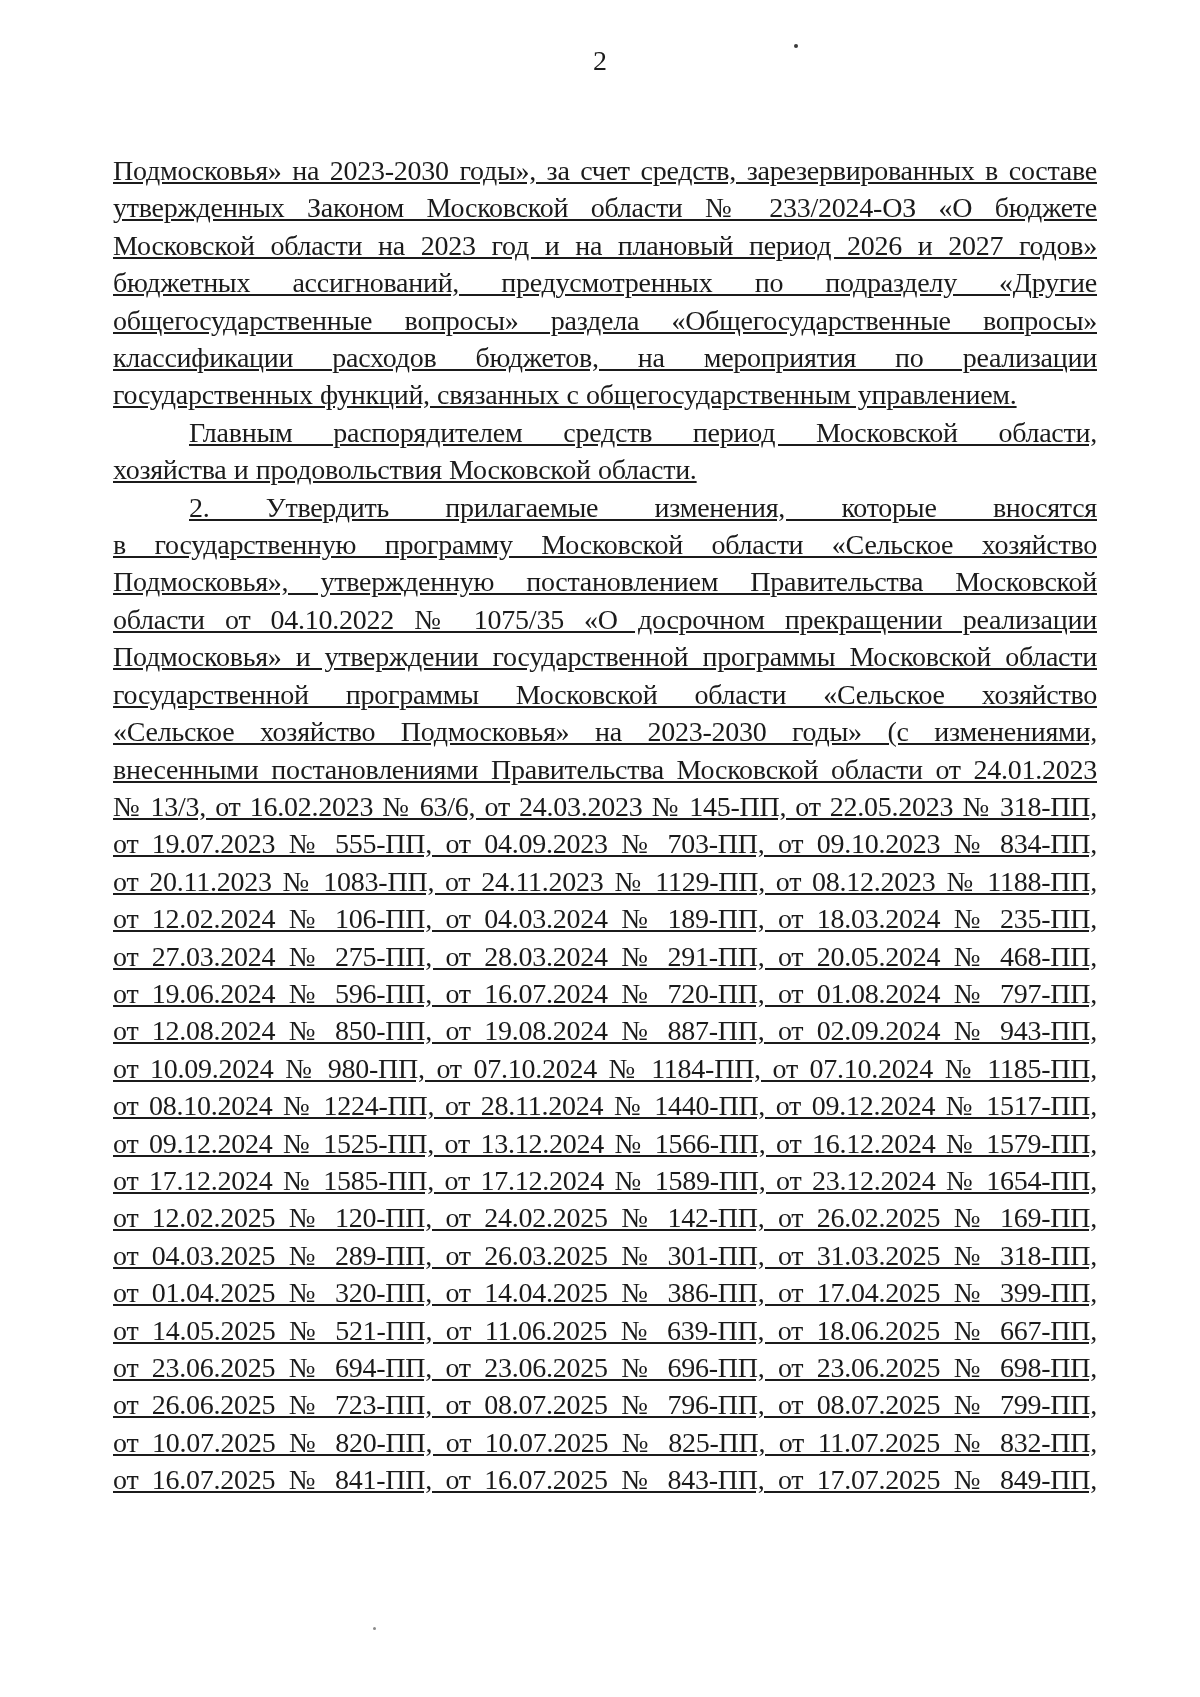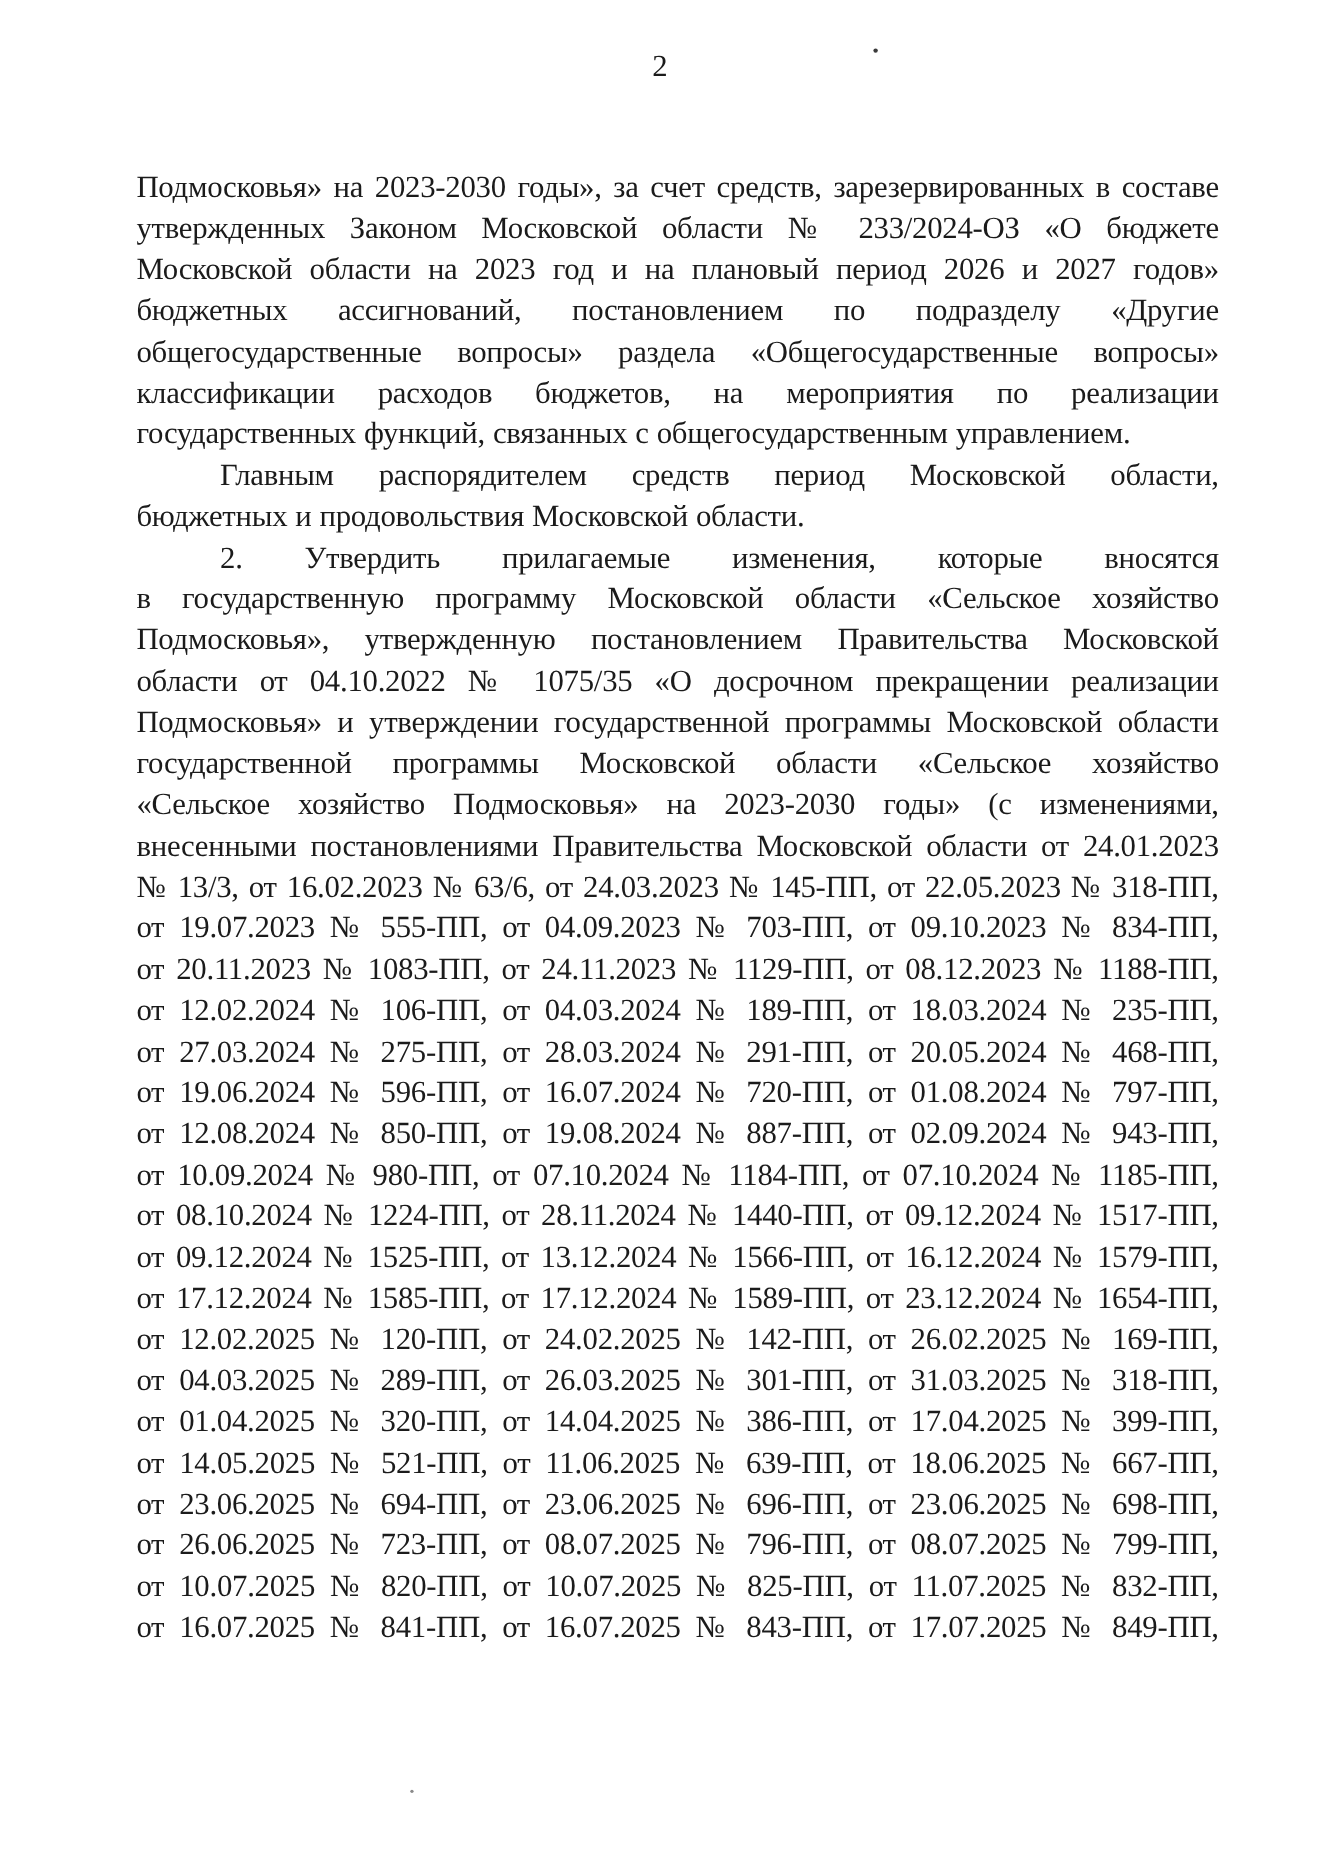--- a/index.html
+++ b/index.html
@@ -21,27 +21,28 @@
     top: 46px;
     left: 0;
     right: 0;
     text-align: center;
     font-size: 28px;
     line-height: 30px;
     color: #1b1b1b;
   }
   .body-text {
     position: absolute;
-    left: 124px;
+    left: 113px;
     top: 152px;
     width: 984px;
     font-size: 28px;
     line-height: 37.4px;
     letter-spacing: -0.25px;
     word-spacing: 0.5px;
+    text-decoration: underline;
   }
   .para { margin: 0; padding: 0; }
   .line {
     text-align: justify;
     text-align-last: justify;
     white-space: normal;
   }
   .line.first-indent { text-indent: 76px; }
   .line.plain-last {
     text-align-last: left;
@@ -68,28 +69,28 @@
   <div class="page-number">2</div>
 
   <span class="speck speck-top"></span>
   <span class="speck speck-bottom"></span>
 
   <div class="body-text" id="body-text">
       <div class="para">
         <div class="line">Подмосковья» на 2023-2030 годы», за счет средств, зарезервированных в составе</div>
         <div class="line">утвержденных Законом Московской области № 233/2024-ОЗ «О бюджете</div>
         <div class="line">Московской области на 2023 год и на плановый период 2026 и 2027 годов»</div>
-        <div class="line">бюджетных ассигнований, постановлением по подразделу «Другие</div>
+        <div class="line">бюджетных ассигнований, предусмотренных по подразделу «Другие</div>
         <div class="line">общегосударственные вопросы» раздела «Общегосударственные вопросы»</div>
         <div class="line">классификации расходов бюджетов, на мероприятия по реализации</div>
         <div class="line plain-last">государственных функций, связанных с общегосударственным управлением.</div>
       </div>
       <div class="para">
         <div class="line first-indent">Главным распорядителем средств период Московской области,</div>
-        <div class="line plain-last">бюджетных и продовольствия Московской области.</div>
+        <div class="line plain-last">хозяйства и продовольствия Московской области.</div>
       </div>
       <div class="para">
         <div class="line first-indent">2. Утвердить прилагаемые изменения, которые вносятся</div>
         <div class="line">в государственную программу Московской области «Сельское хозяйство</div>
         <div class="line">Подмосковья», утвержденную постановлением Правительства Московской</div>
         <div class="line">области от 04.10.2022 № 1075/35 «О досрочном прекращении реализации</div>
         <div class="line">Подмосковья» и утверждении государственной программы Московской области</div>
         <div class="line">государственной программы Московской области «Сельское хозяйство</div>
         <div class="line">«Сельское хозяйство Подмосковья» на 2023-2030 годы» (с изменениями,</div>
         <div class="line">внесенными постановлениями Правительства Московской области от 24.01.2023</div>

